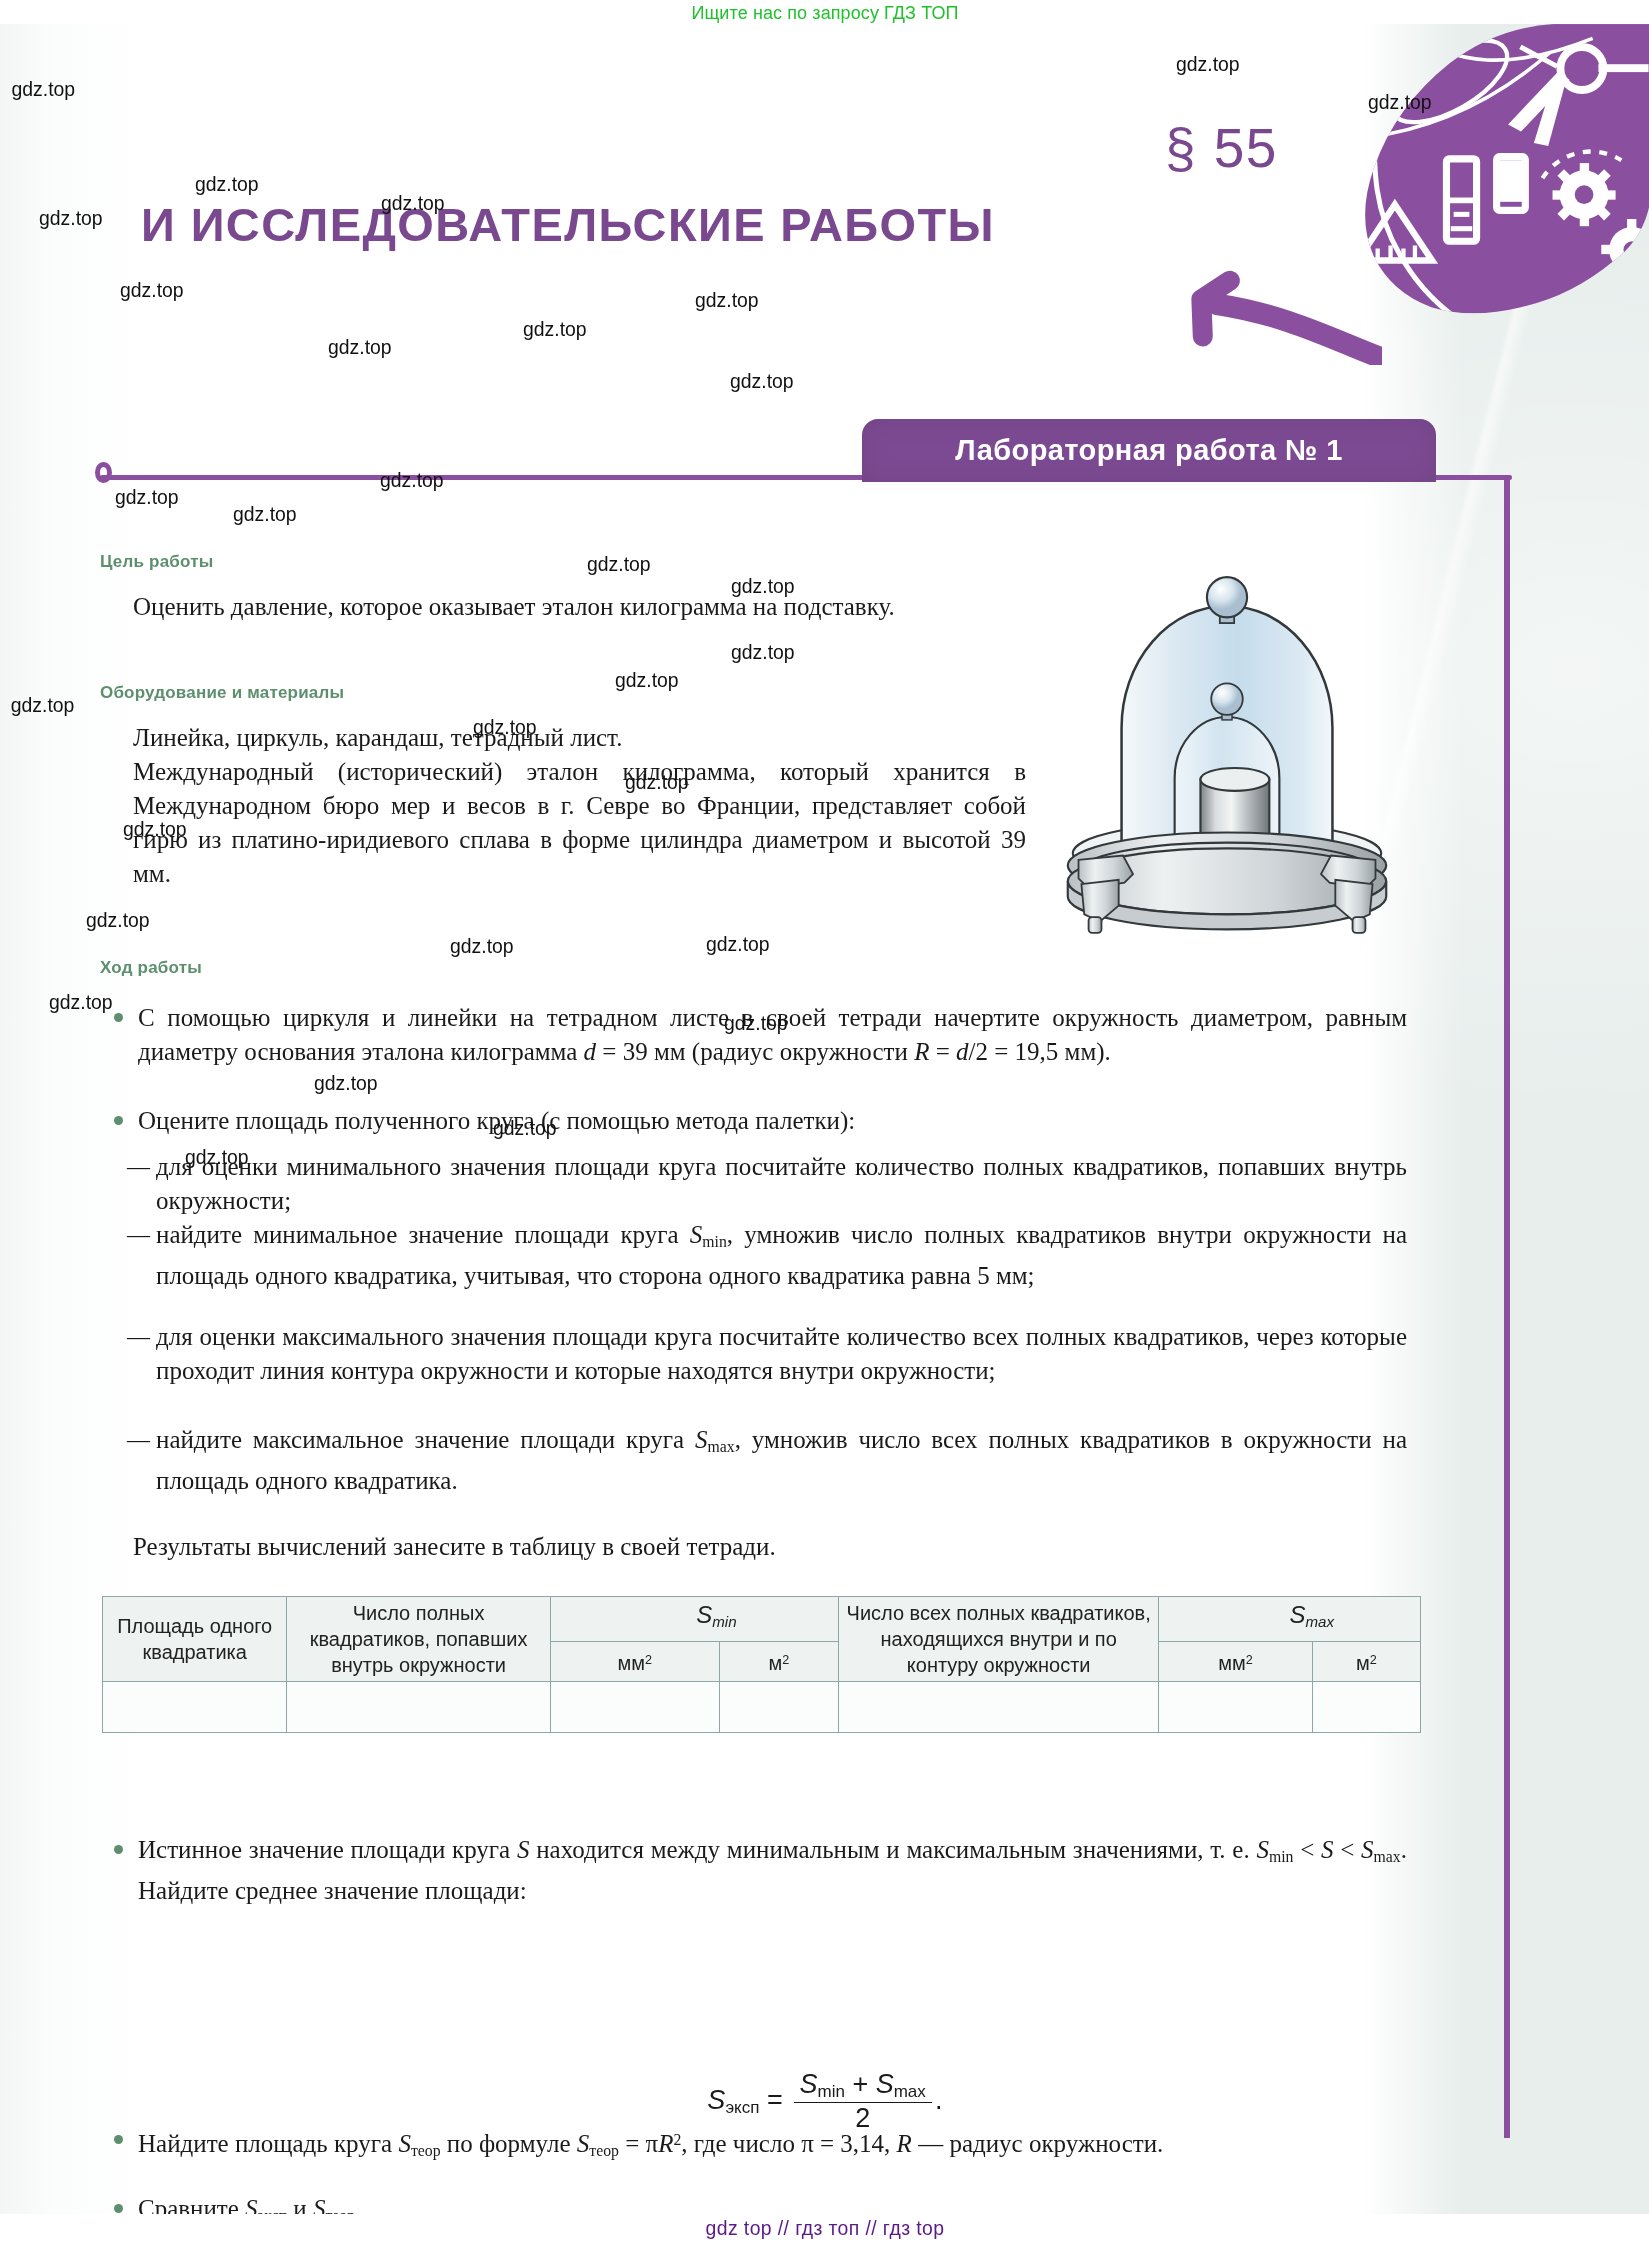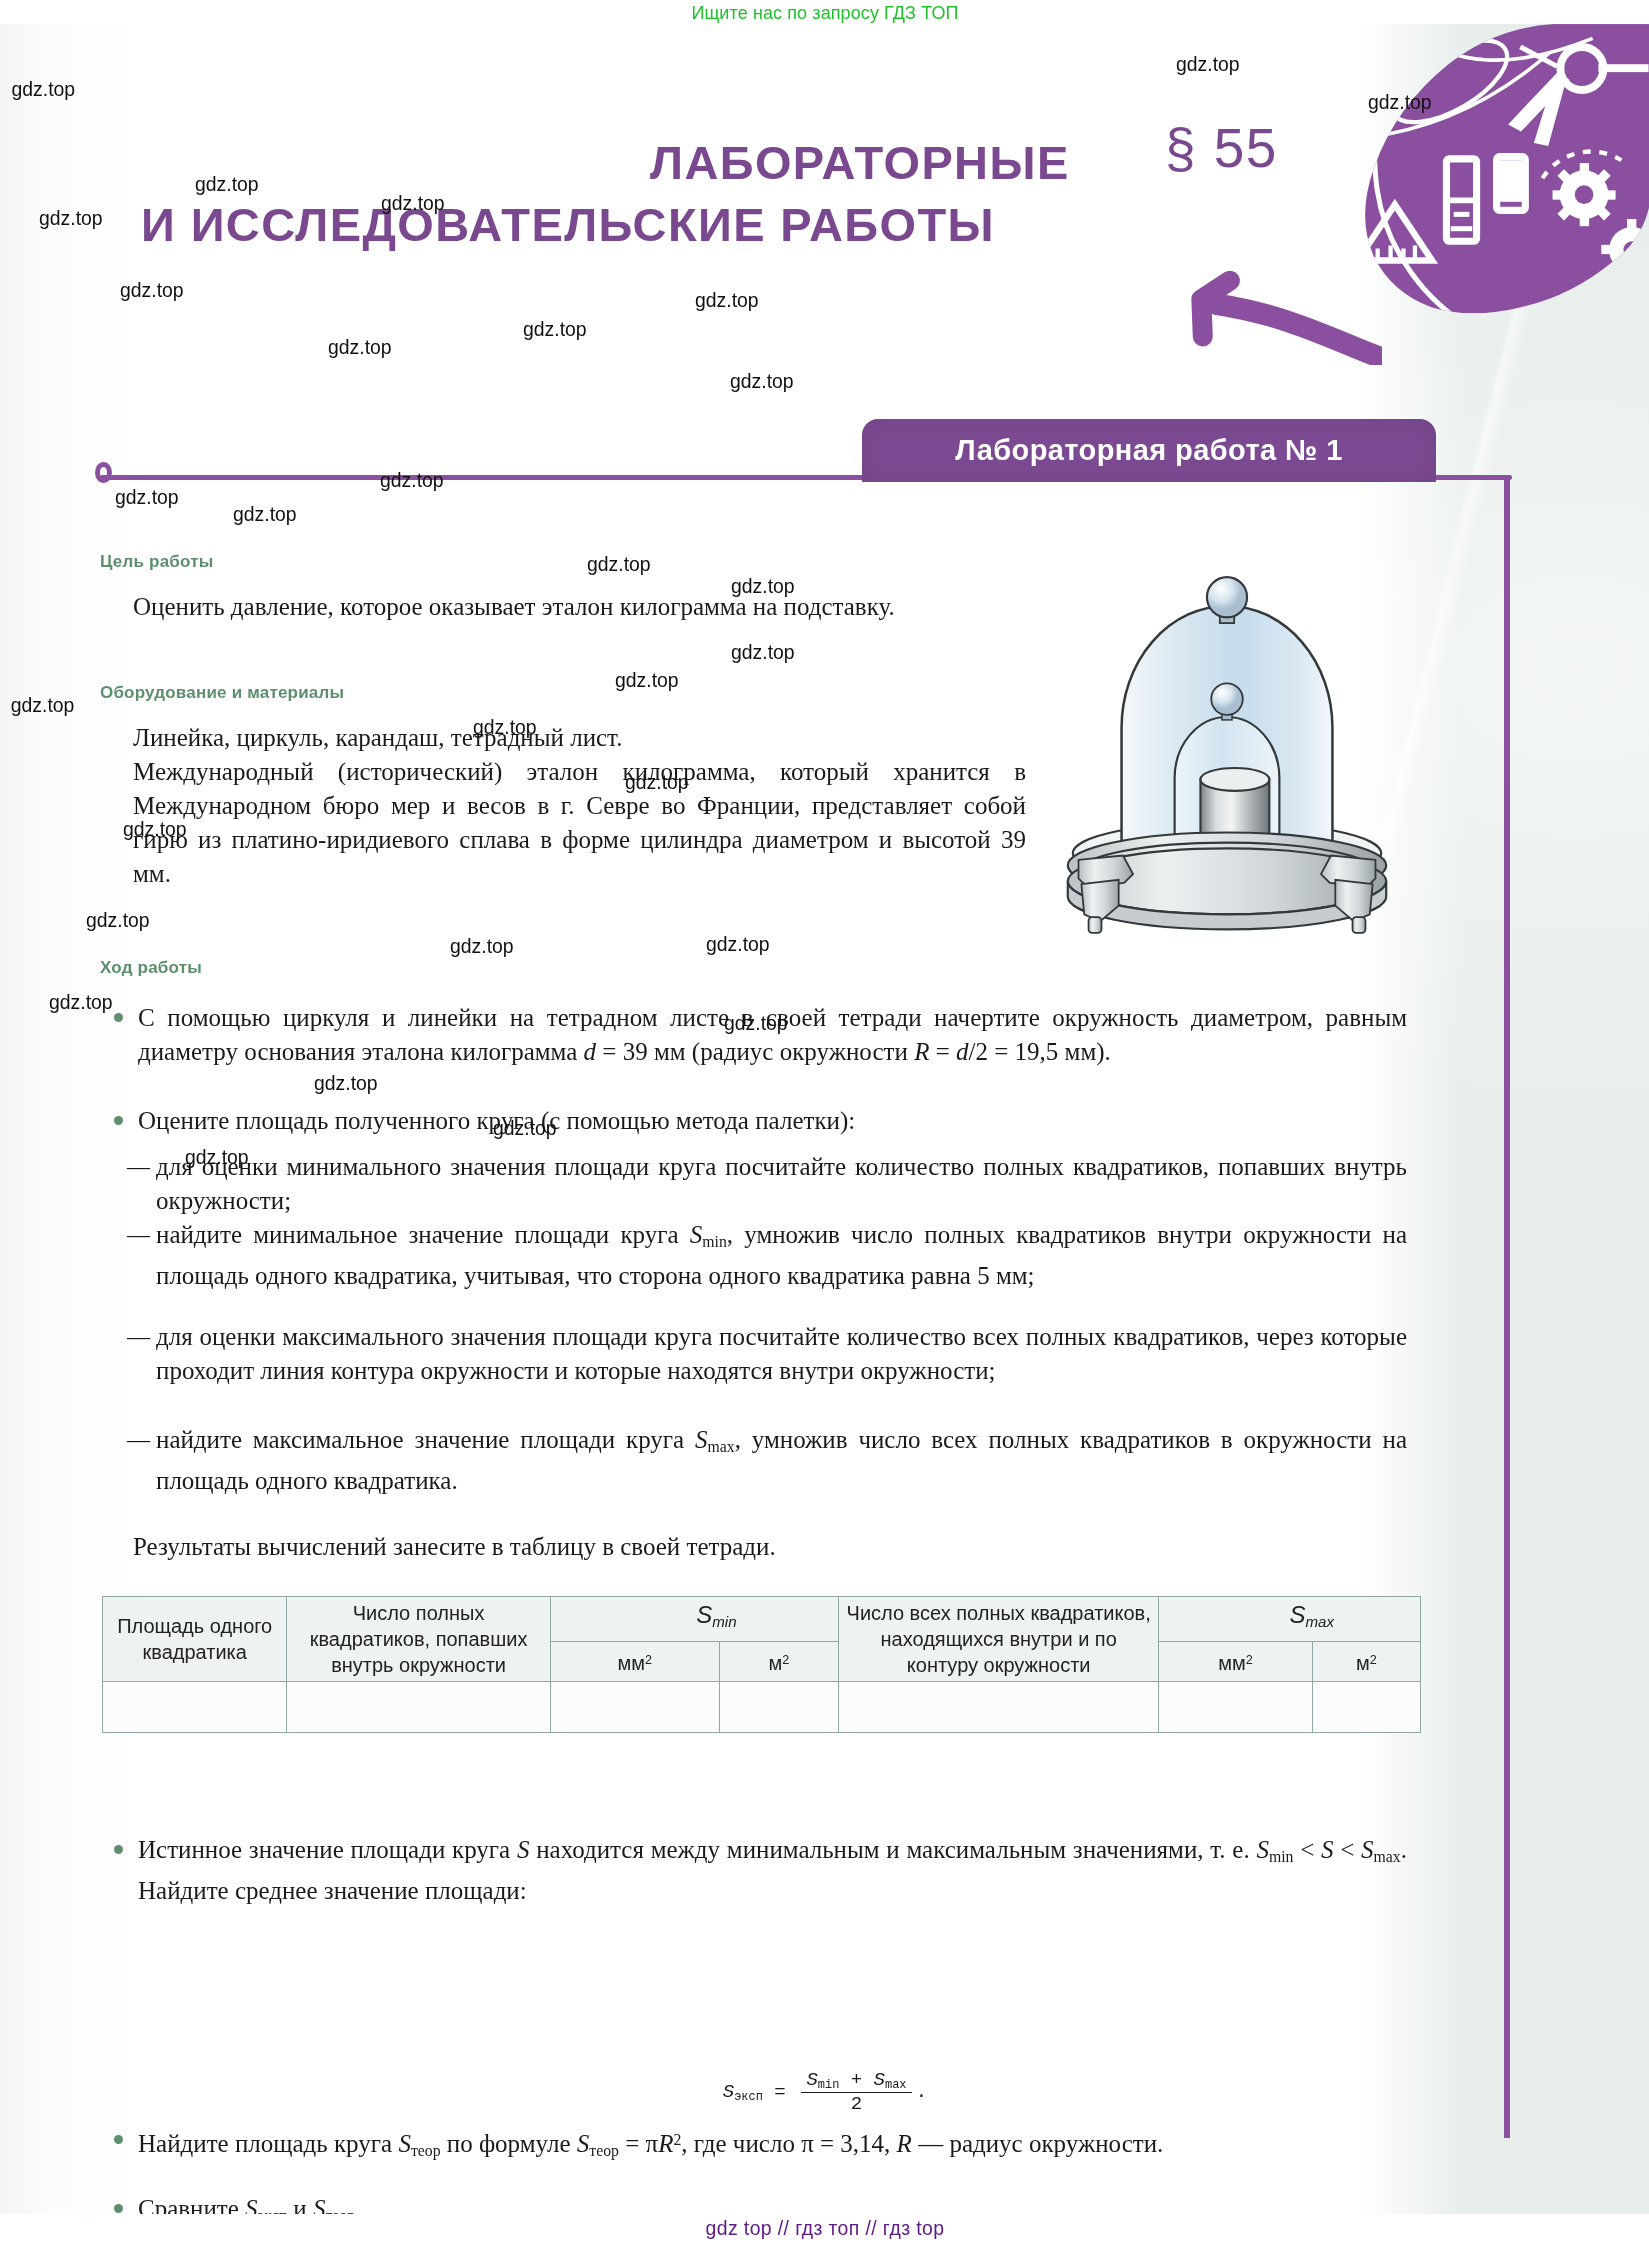--- a/index.html
+++ b/index.html
@@ -130,21 +130,21 @@
   #tbl td{
     border:1.4px solid #8fa6a6;text-align:center;vertical-align:middle;padding:2.9px 5.7px;
     line-height:26px;
   }
   #tbl .empty{height:44px;background:#fbfcfc;}
   #tbl .ital{font-style:italic;font-size:24px;margin-left:44px;}
 
   
   #formula{
     position:absolute;left:0;top:2045px;width:1650px;text-align:center;
-    font-family:Liberation Mono, monospace;font-size:19px;color:#1a1a1a;
+    font-family:Liberation Sans, sans-serif;font-size:27px;color:#1a1a1a;
   }
   .frac{display:inline-block;vertical-align:middle;text-align:center;margin:0 3.6px;}
   .frac .num{display:block;padding:0 5.7px;border-bottom:1.4px solid #1a1a1a;}
   .frac .den{display:block;}
 
   
   .wm{
     position:absolute;color:#111;font-family:"Liberation Sans",sans-serif;
     font-size:19.4px;white-space:nowrap;pointer-events:none;
   }
@@ -228,21 +228,20 @@
         <ellipse cx="200" cy="80" rx="90" ry="40" transform="rotate(-30 200 80)"></ellipse>
       </g>
     </g>
   </svg>
 
   <svg id="arrow" viewBox="0 0 330 140">
     <path d="M330,130 C270,108 200,70 100,55" fill="none" stroke="#8a4f9e" stroke-width="30" stroke-linecap="round"></path>
     <path d="M118,22 L78,48 L80,100" fill="none" stroke="#8a4f9e" stroke-width="28" stroke-linecap="round" stroke-linejoin="round"></path>
   </svg>
 
-  <div class="h-line" id="h1a">ЛАБОРАТОРНЫЕ</div>
   <div class="h-line" id="h1b">И ИССЛЕДОВАТЕЛЬСКИЕ РАБОТЫ</div>
   <div id="sec">§ 55</div>
 
   <div id="ruledot"></div>
   <div id="rule"></div>
   <div id="vline"></div>
   <div id="banner">Лабораторная работа № 1</div>
 
   <svg id="jar" viewBox="0 0 510 520">
     <defs>

